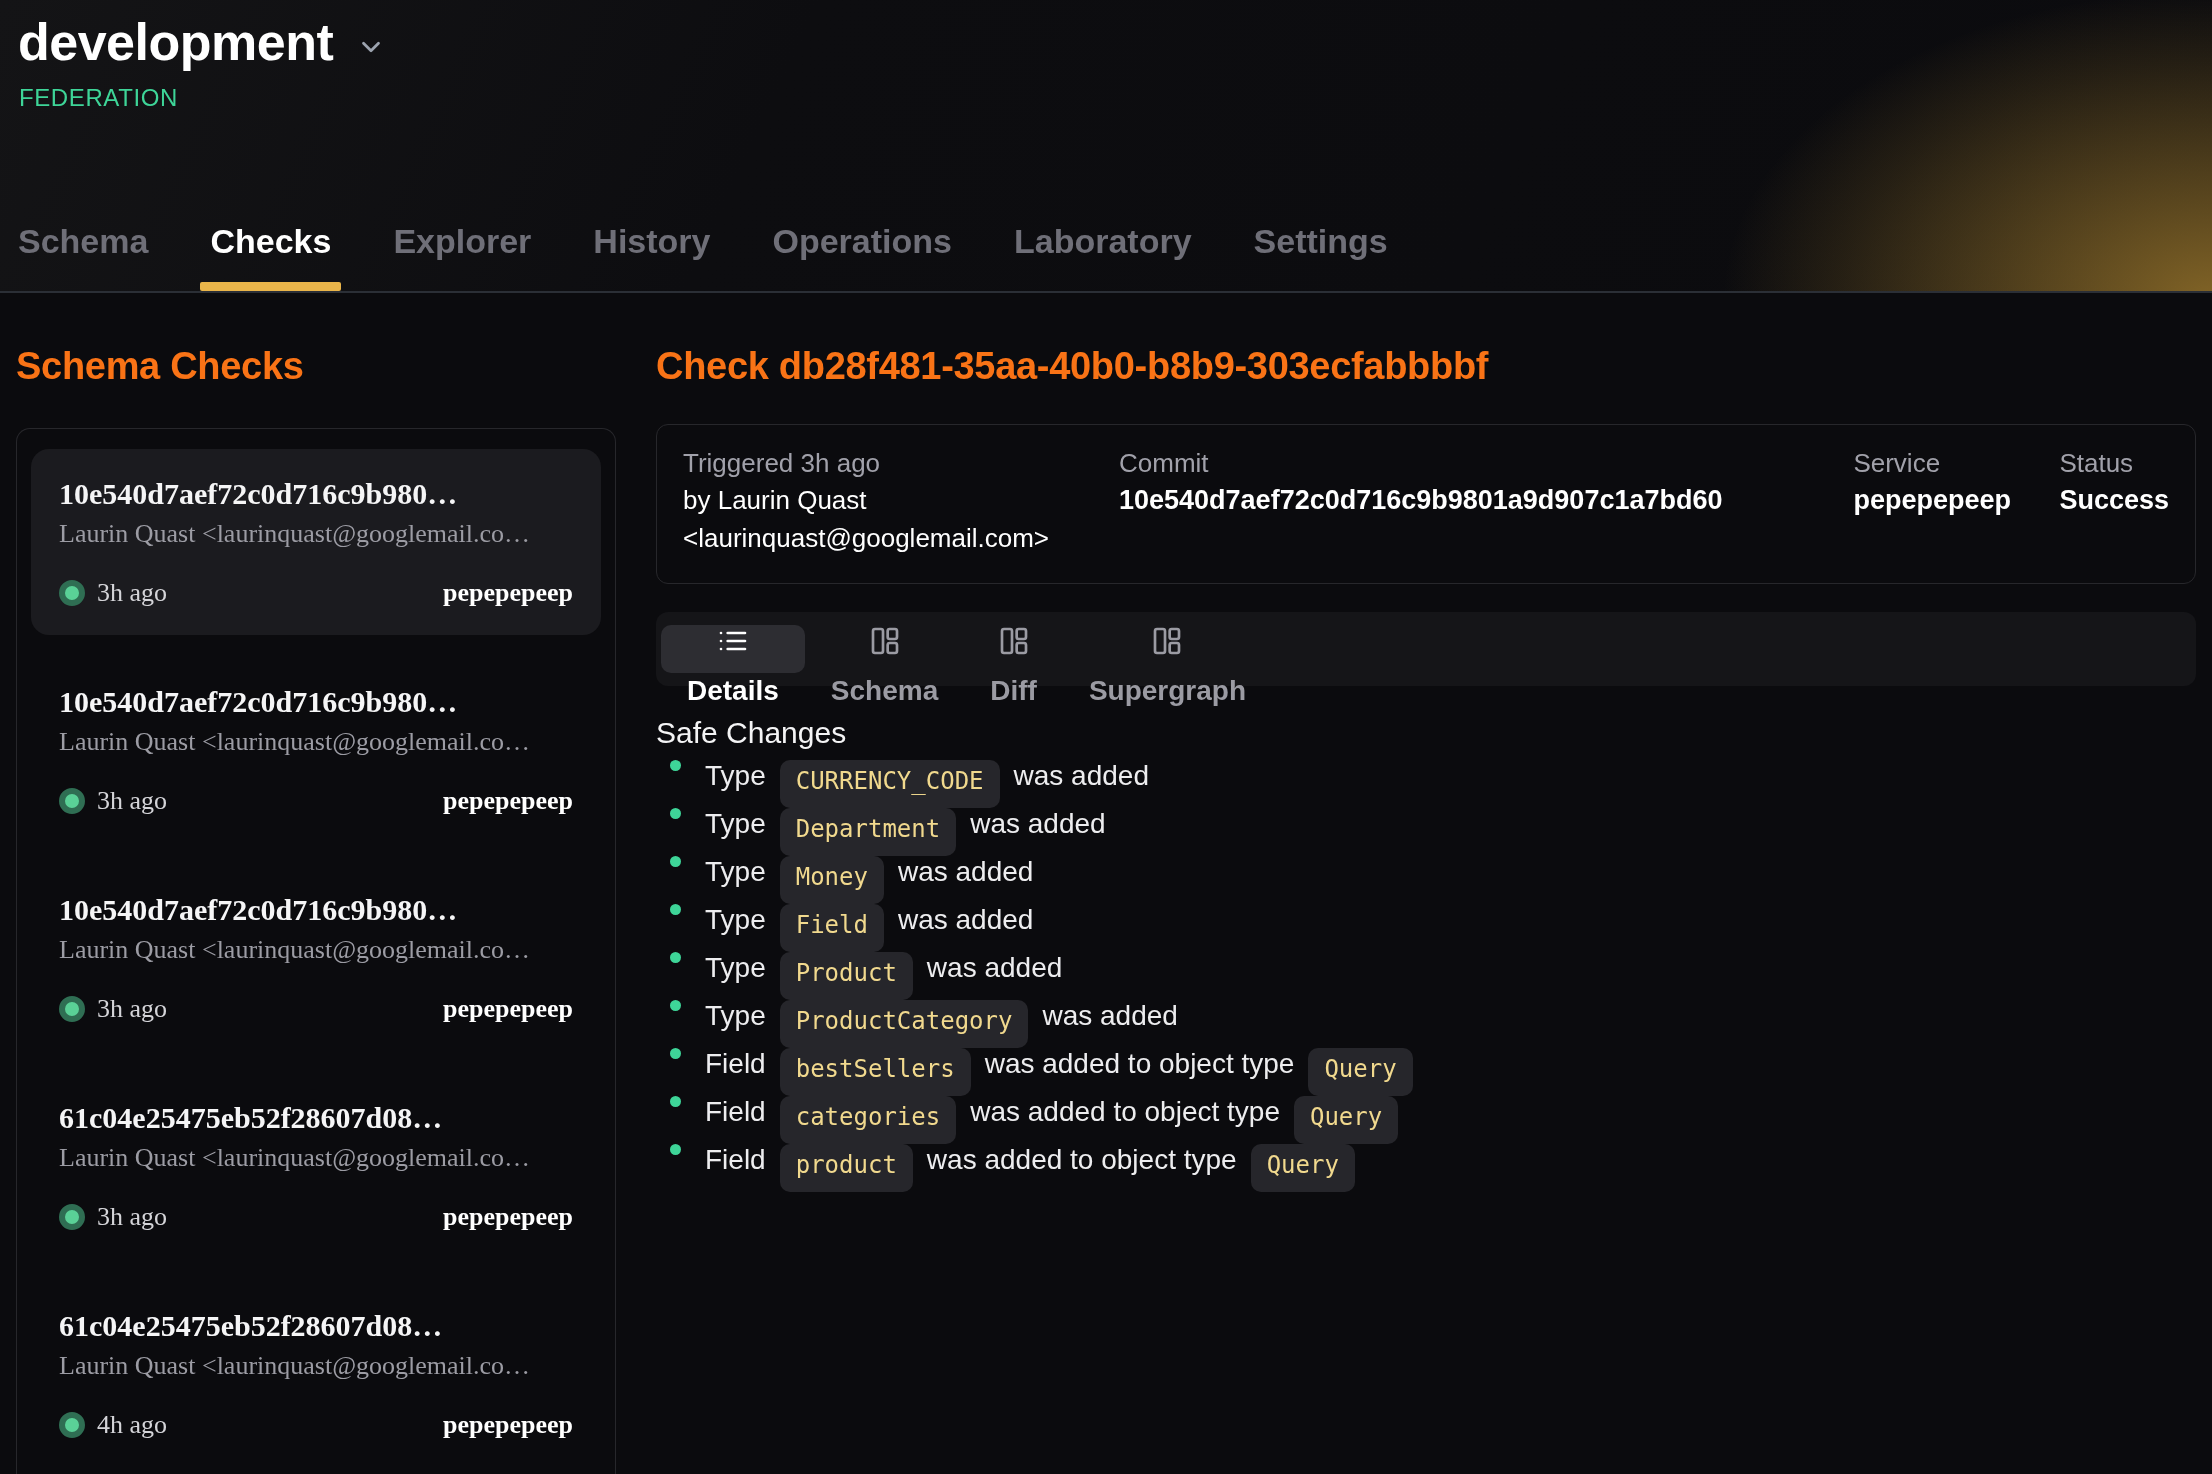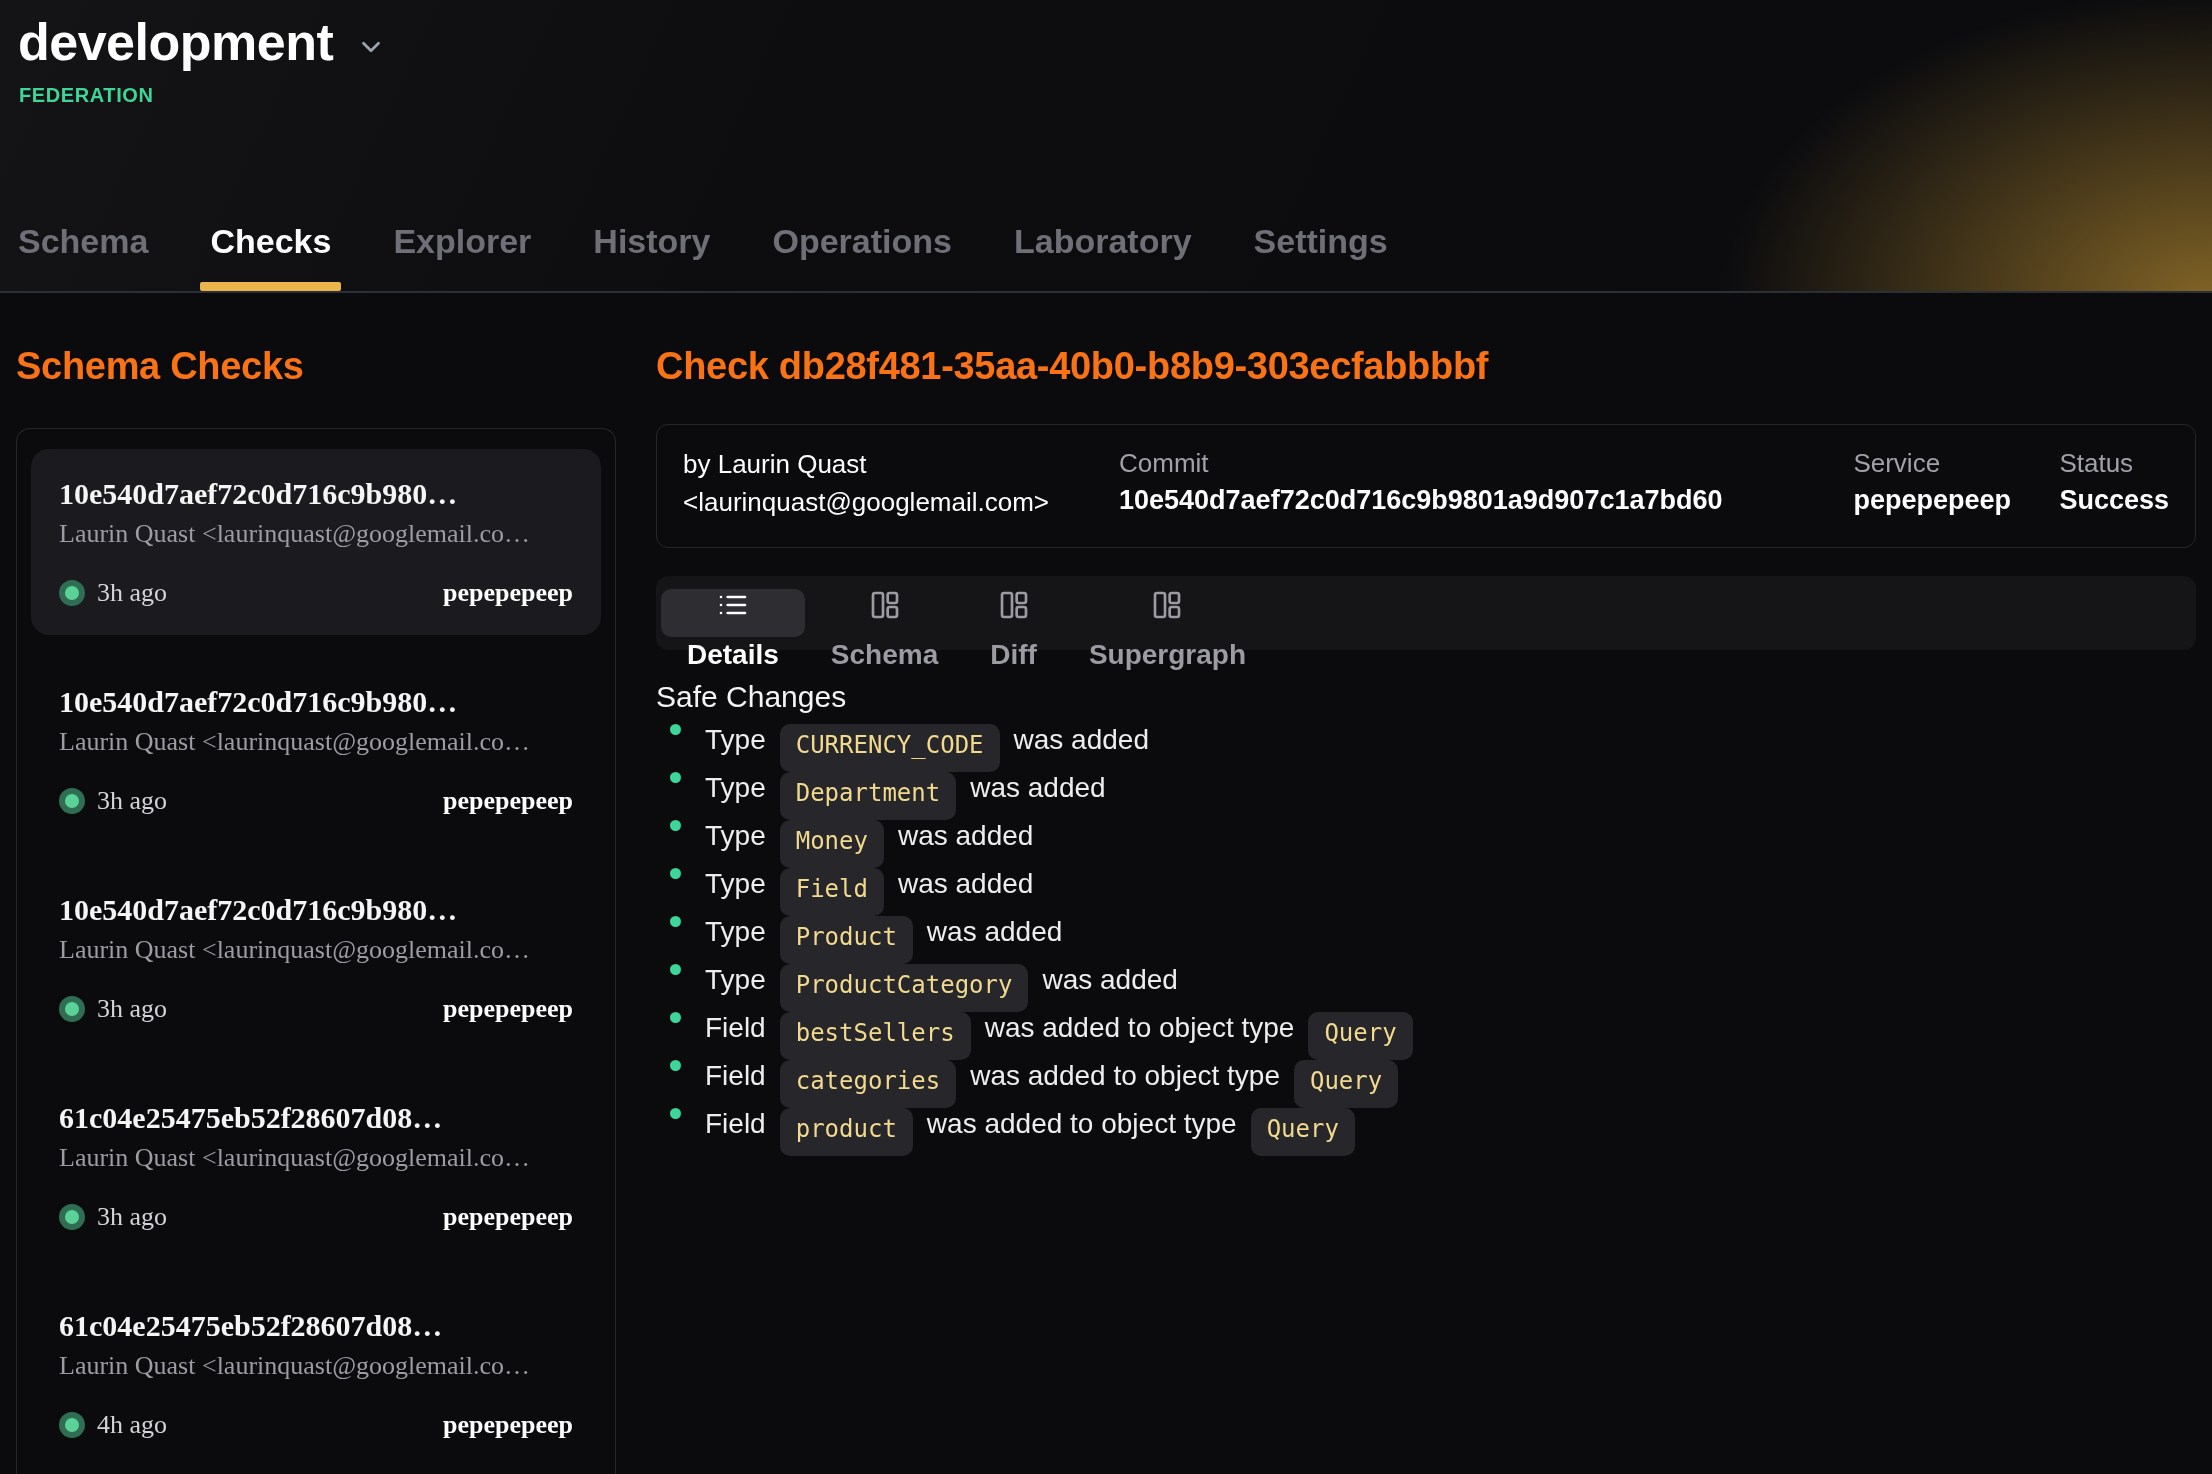--- a/index.html
+++ b/index.html
@@ -15,21 +15,21 @@
   header{
     position:relative;height:291px;
     border-bottom:2px solid #2b2f36;
     background:
       radial-gradient(680px 430px at 100% 300px, rgba(226,172,58,.55), rgba(226,172,58,.12) 55%, rgba(0,0,0,0) 72%),
       linear-gradient(115deg,#141416 0%,#0d0d10 35%,#0b0b0e 100%);
   }
   .title-row{display:flex;align-items:center;gap:23px;padding:12px 0 0 18px;}
   .title-row h1{margin:0;font-size:52px;font-weight:700;color:#fff;letter-spacing:-.5px;}
   .chev{display:flex;align-items:center;margin-top:10px;cursor:pointer;}
-  .badge{padding:12px 0 0 19px;font-size:20px;font-weight:700;letter-spacing:.6px;color:var(--green,#3ed598);}
+  .badge{padding:12px 0 0 19px;font-size:24px;font-weight:400;letter-spacing:.6px;color:var(--green,#3ed598);}
   .tabs{position:absolute;left:16px;bottom:0;display:flex;gap:58px;}
   .tab{position:relative;font-size:34px;font-weight:600;color:#6f6f78;padding:0 2px 30px 2px;cursor:pointer;white-space:nowrap;}
   .tab.active{color:#ffffff;}
   .tab.active::after{
     content:"";position:absolute;left:-8px;right:-8px;bottom:0;height:9px;
     background:var(--accent,#eab54a);border-radius:2px;
   }
 
   
   .content{display:flex;padding:0 16px;align-items:flex-start;}
@@ -170,20 +170,21 @@
             </div>
           </div>
         </div>
     </aside>
 
     <section class="right">
       <h2 class="section">Check db28f481-35aa-40b0-b8b9-303ecfabbbbf</h2>
 
       <div class="meta-box">
         <div class="meta-col mc-triggered">
+          <div class="meta-label">Triggered 3h ago</div>
           <div class="meta-value">by Laurin Quast</div>
           <div class="meta-value">&lt;laurinquast@googlemail.com&gt;</div>
         </div>
         <div class="meta-col mc-commit">
           <div class="meta-label">Commit</div>
           <div class="meta-value bold">10e540d7aef72c0d716c9b9801a9d907c1a7bd60</div>
         </div>
         <div class="meta-col mc-service">
           <div class="meta-label">Service</div>
           <div class="meta-value bold">pepepepeep</div>

